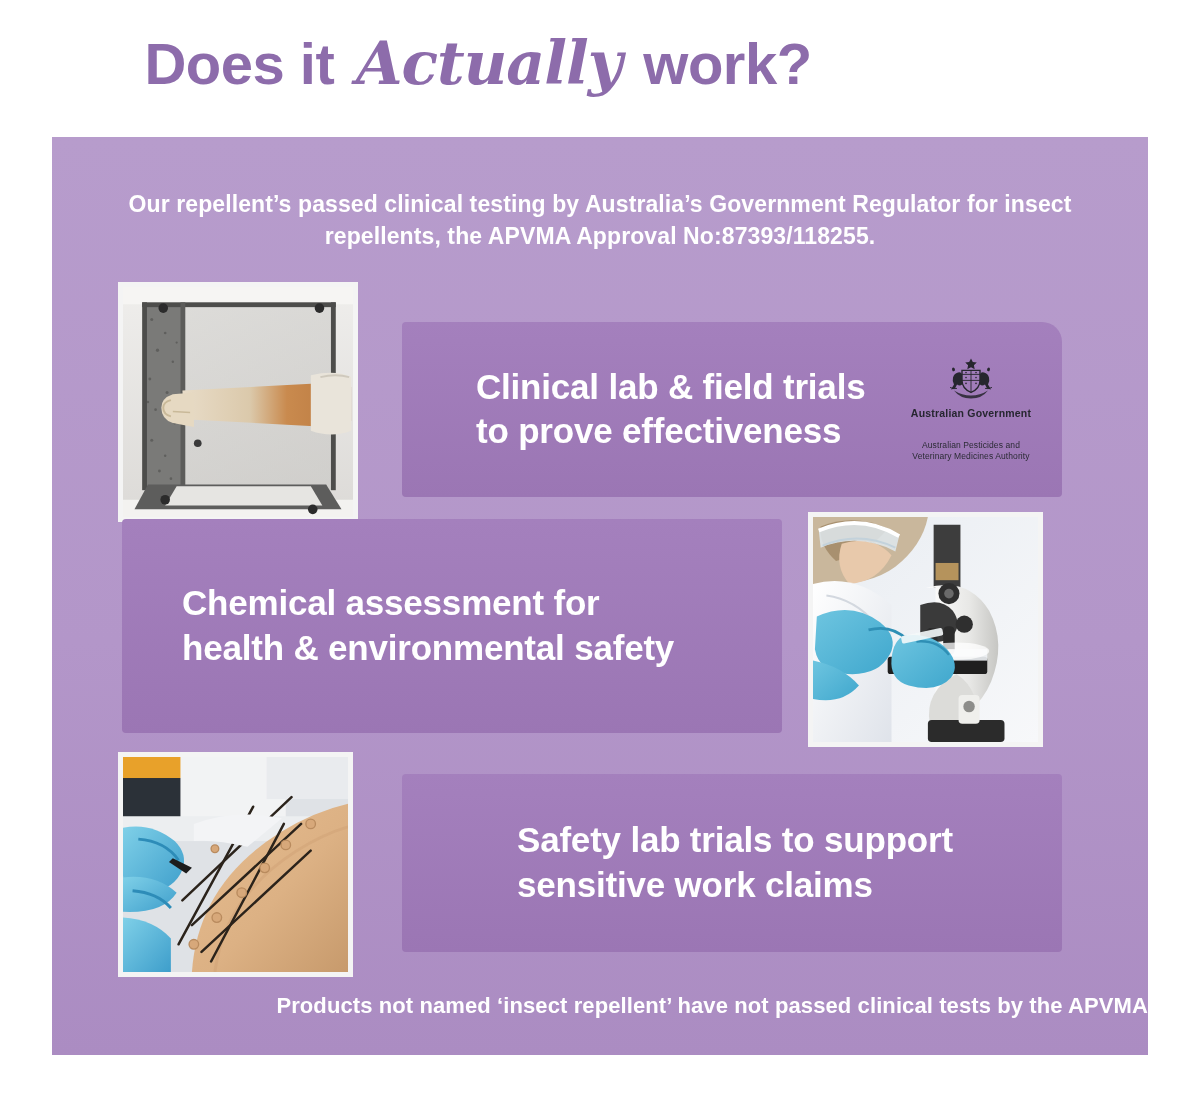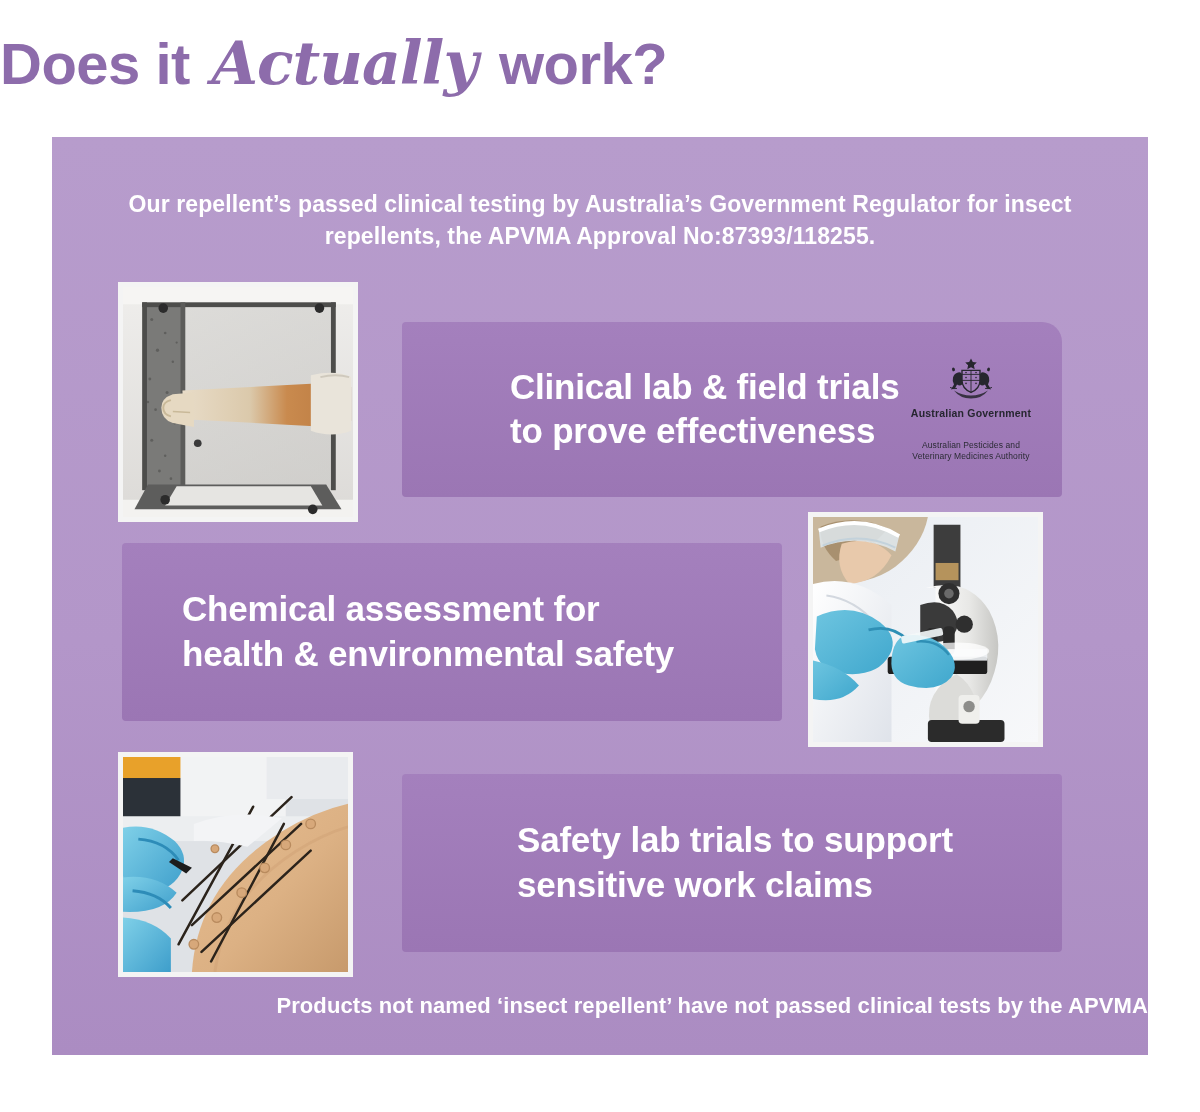--- a/index.html
+++ b/index.html
@@ -18,21 +18,21 @@
     height: 1112px;
     background: #ffffff;
   }
 
   
   .headline {
     position: absolute;
     top: 28px;
     left: 0;
     width: 956px;
-    text-align: left;
+    text-align: center;
     font-size: 58px;
     font-weight: 700;
     letter-spacing: -0.5px;
     color: #8d6cab;
     white-space: nowrap;
   }
   .headline .script {
     font-family: "DejaVu Serif", serif;
     font-style: italic;
     font-weight: 700;
@@ -83,26 +83,26 @@
 
   
   .card {
     position: absolute;
     background: #a07cba;
     background-image: linear-gradient(180deg, #a480bd 0%, #9b76b4 100%);
     border-radius: 4px;
     color: #ffffff;
   }
   .card-1 { left: 350px; top: 185px; width: 660px; height: 175px; border-top-right-radius: 20px; }
-  .card-2 { left: 70px;  top: 406px; width: 660px; height: 178px; border-top-left-radius: 4px; }
+  .card-2 { left: 70px;  top: 382px; width: 660px; height: 214px; border-top-left-radius: 4px; }
   .card-3 { left: 350px; top: 637px; width: 660px; height: 178px; }
 
   .card-text {
     position: absolute;
-    left: 108px;
+    left: 74px;
     top: 50%;
     transform: translateY(-50%);
     font-size: 35px;
     font-weight: 700;
     line-height: 1.28;
     letter-spacing: -0.2px;
     white-space: pre-line;
   }
   .card-2 .card-text { left: 60px; }
   .card-3 .card-text { left: 115px; }

